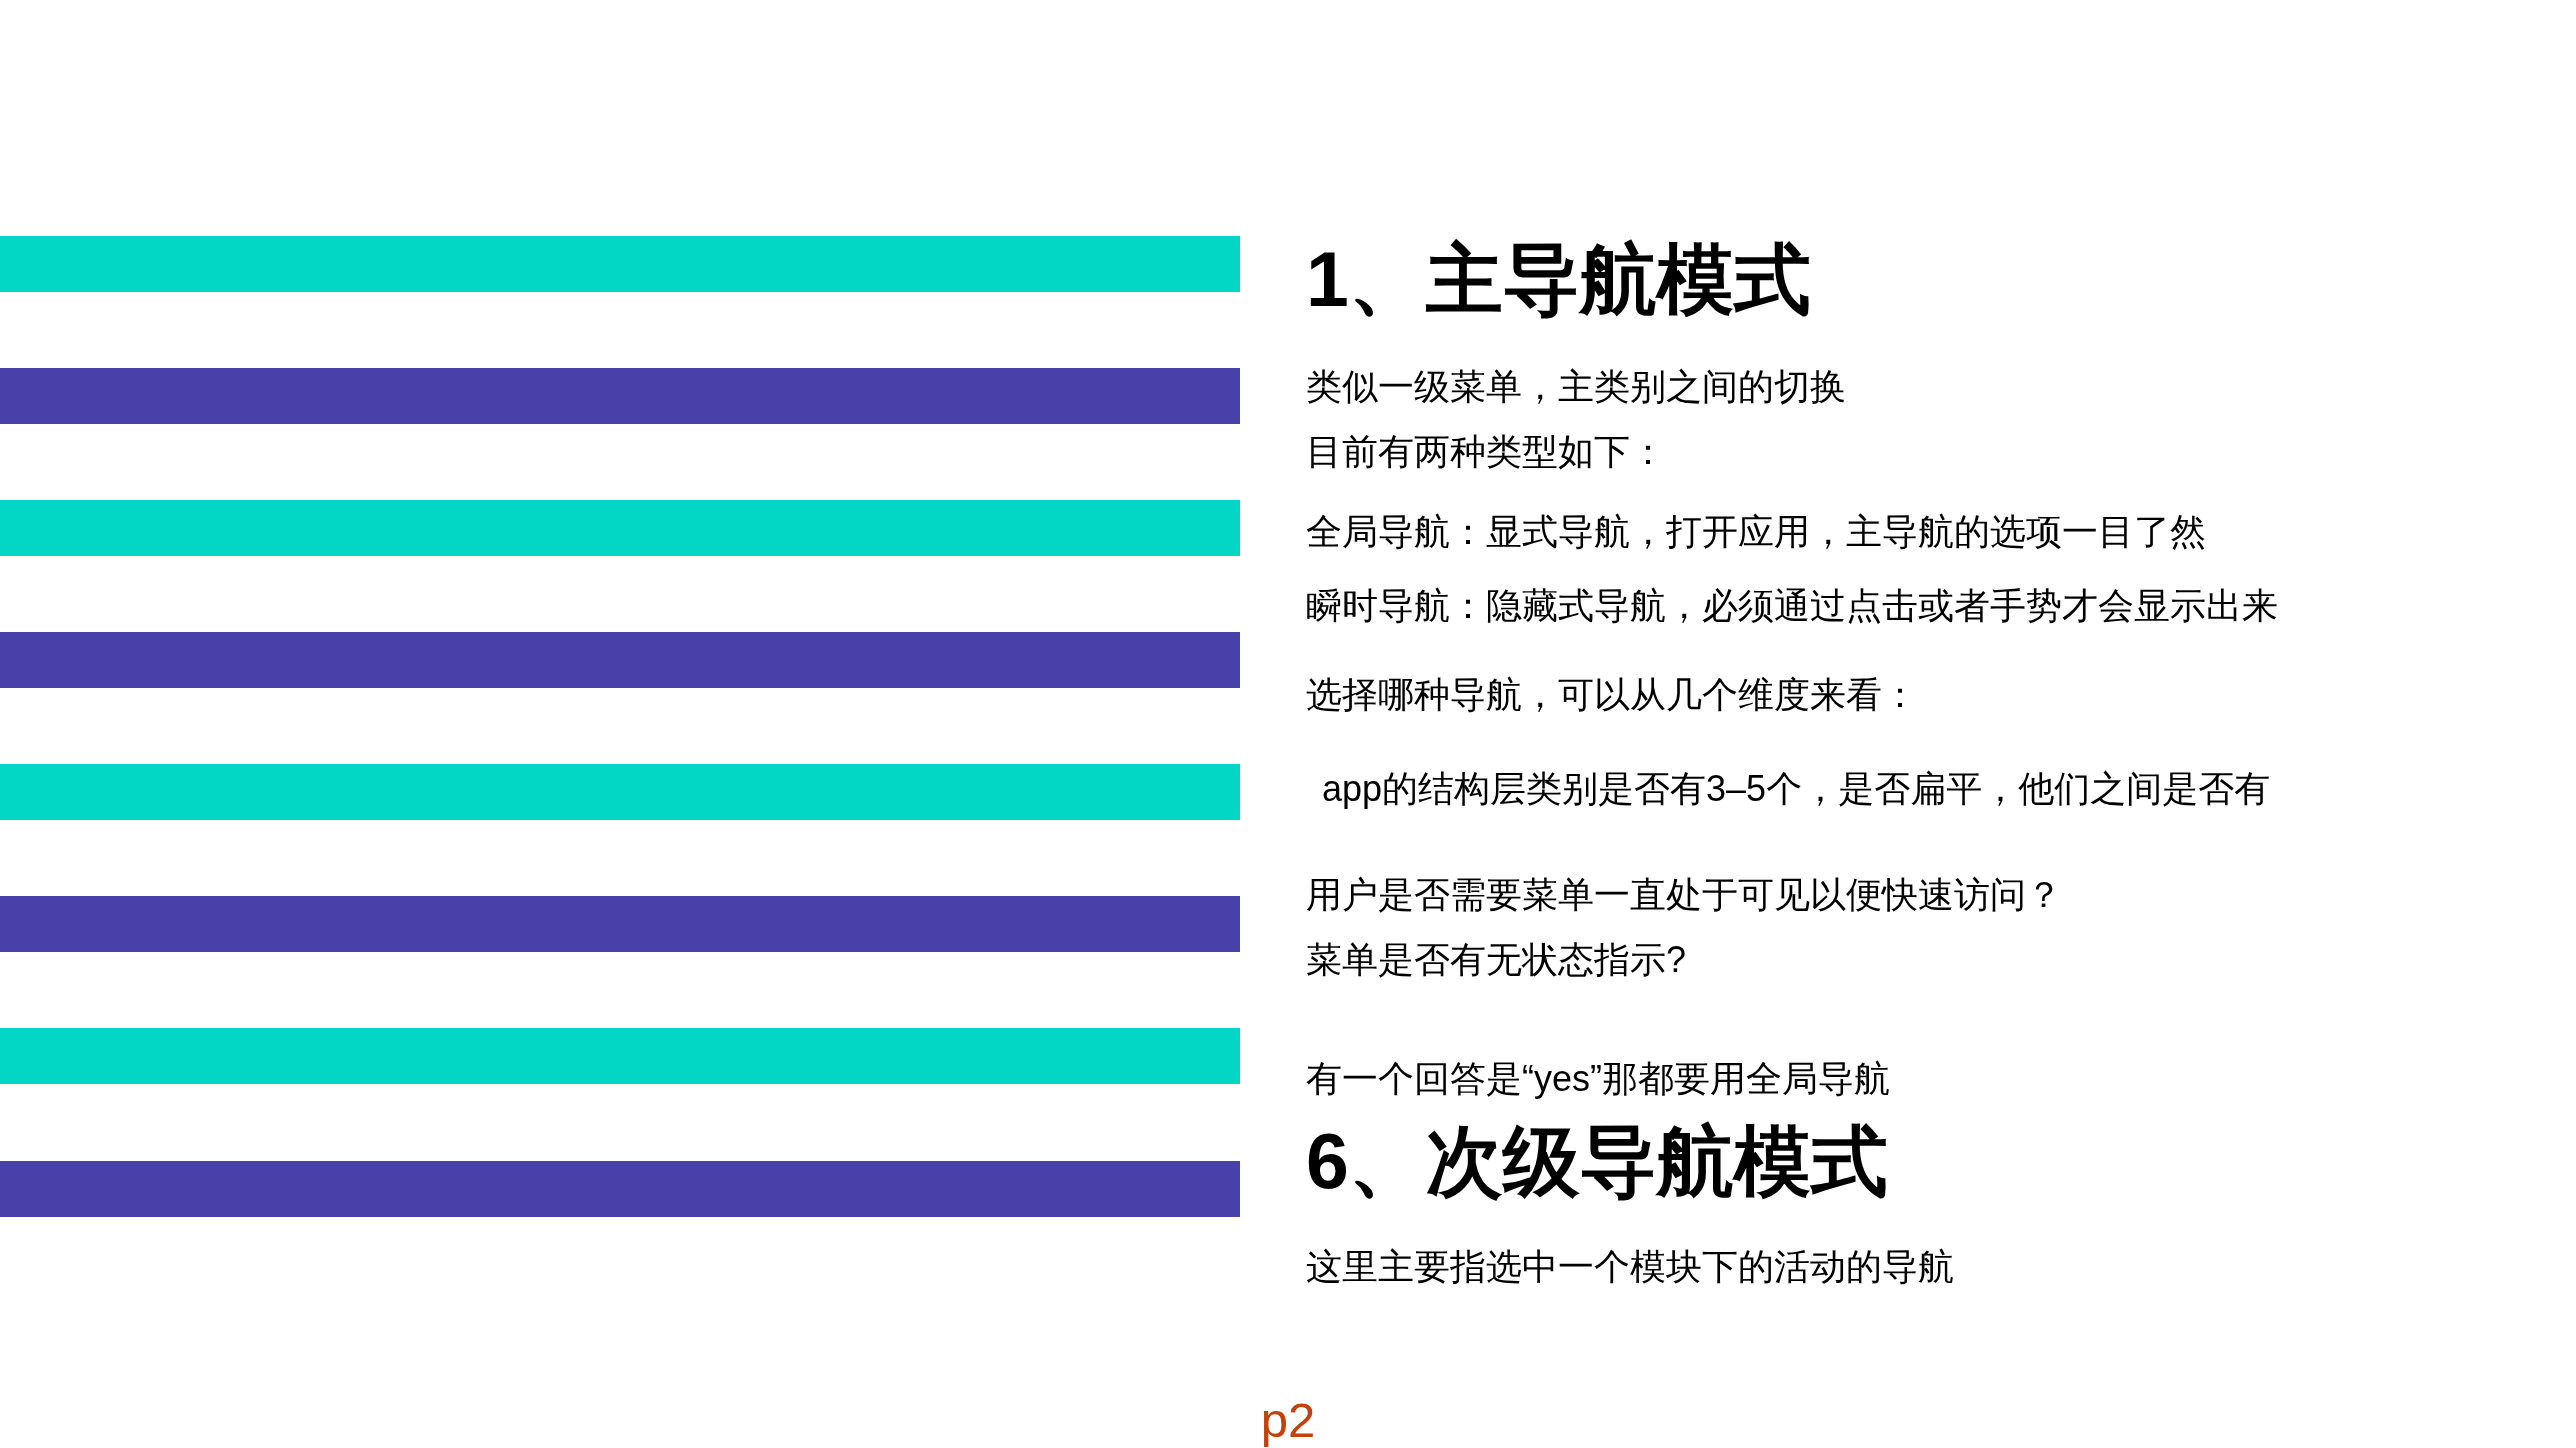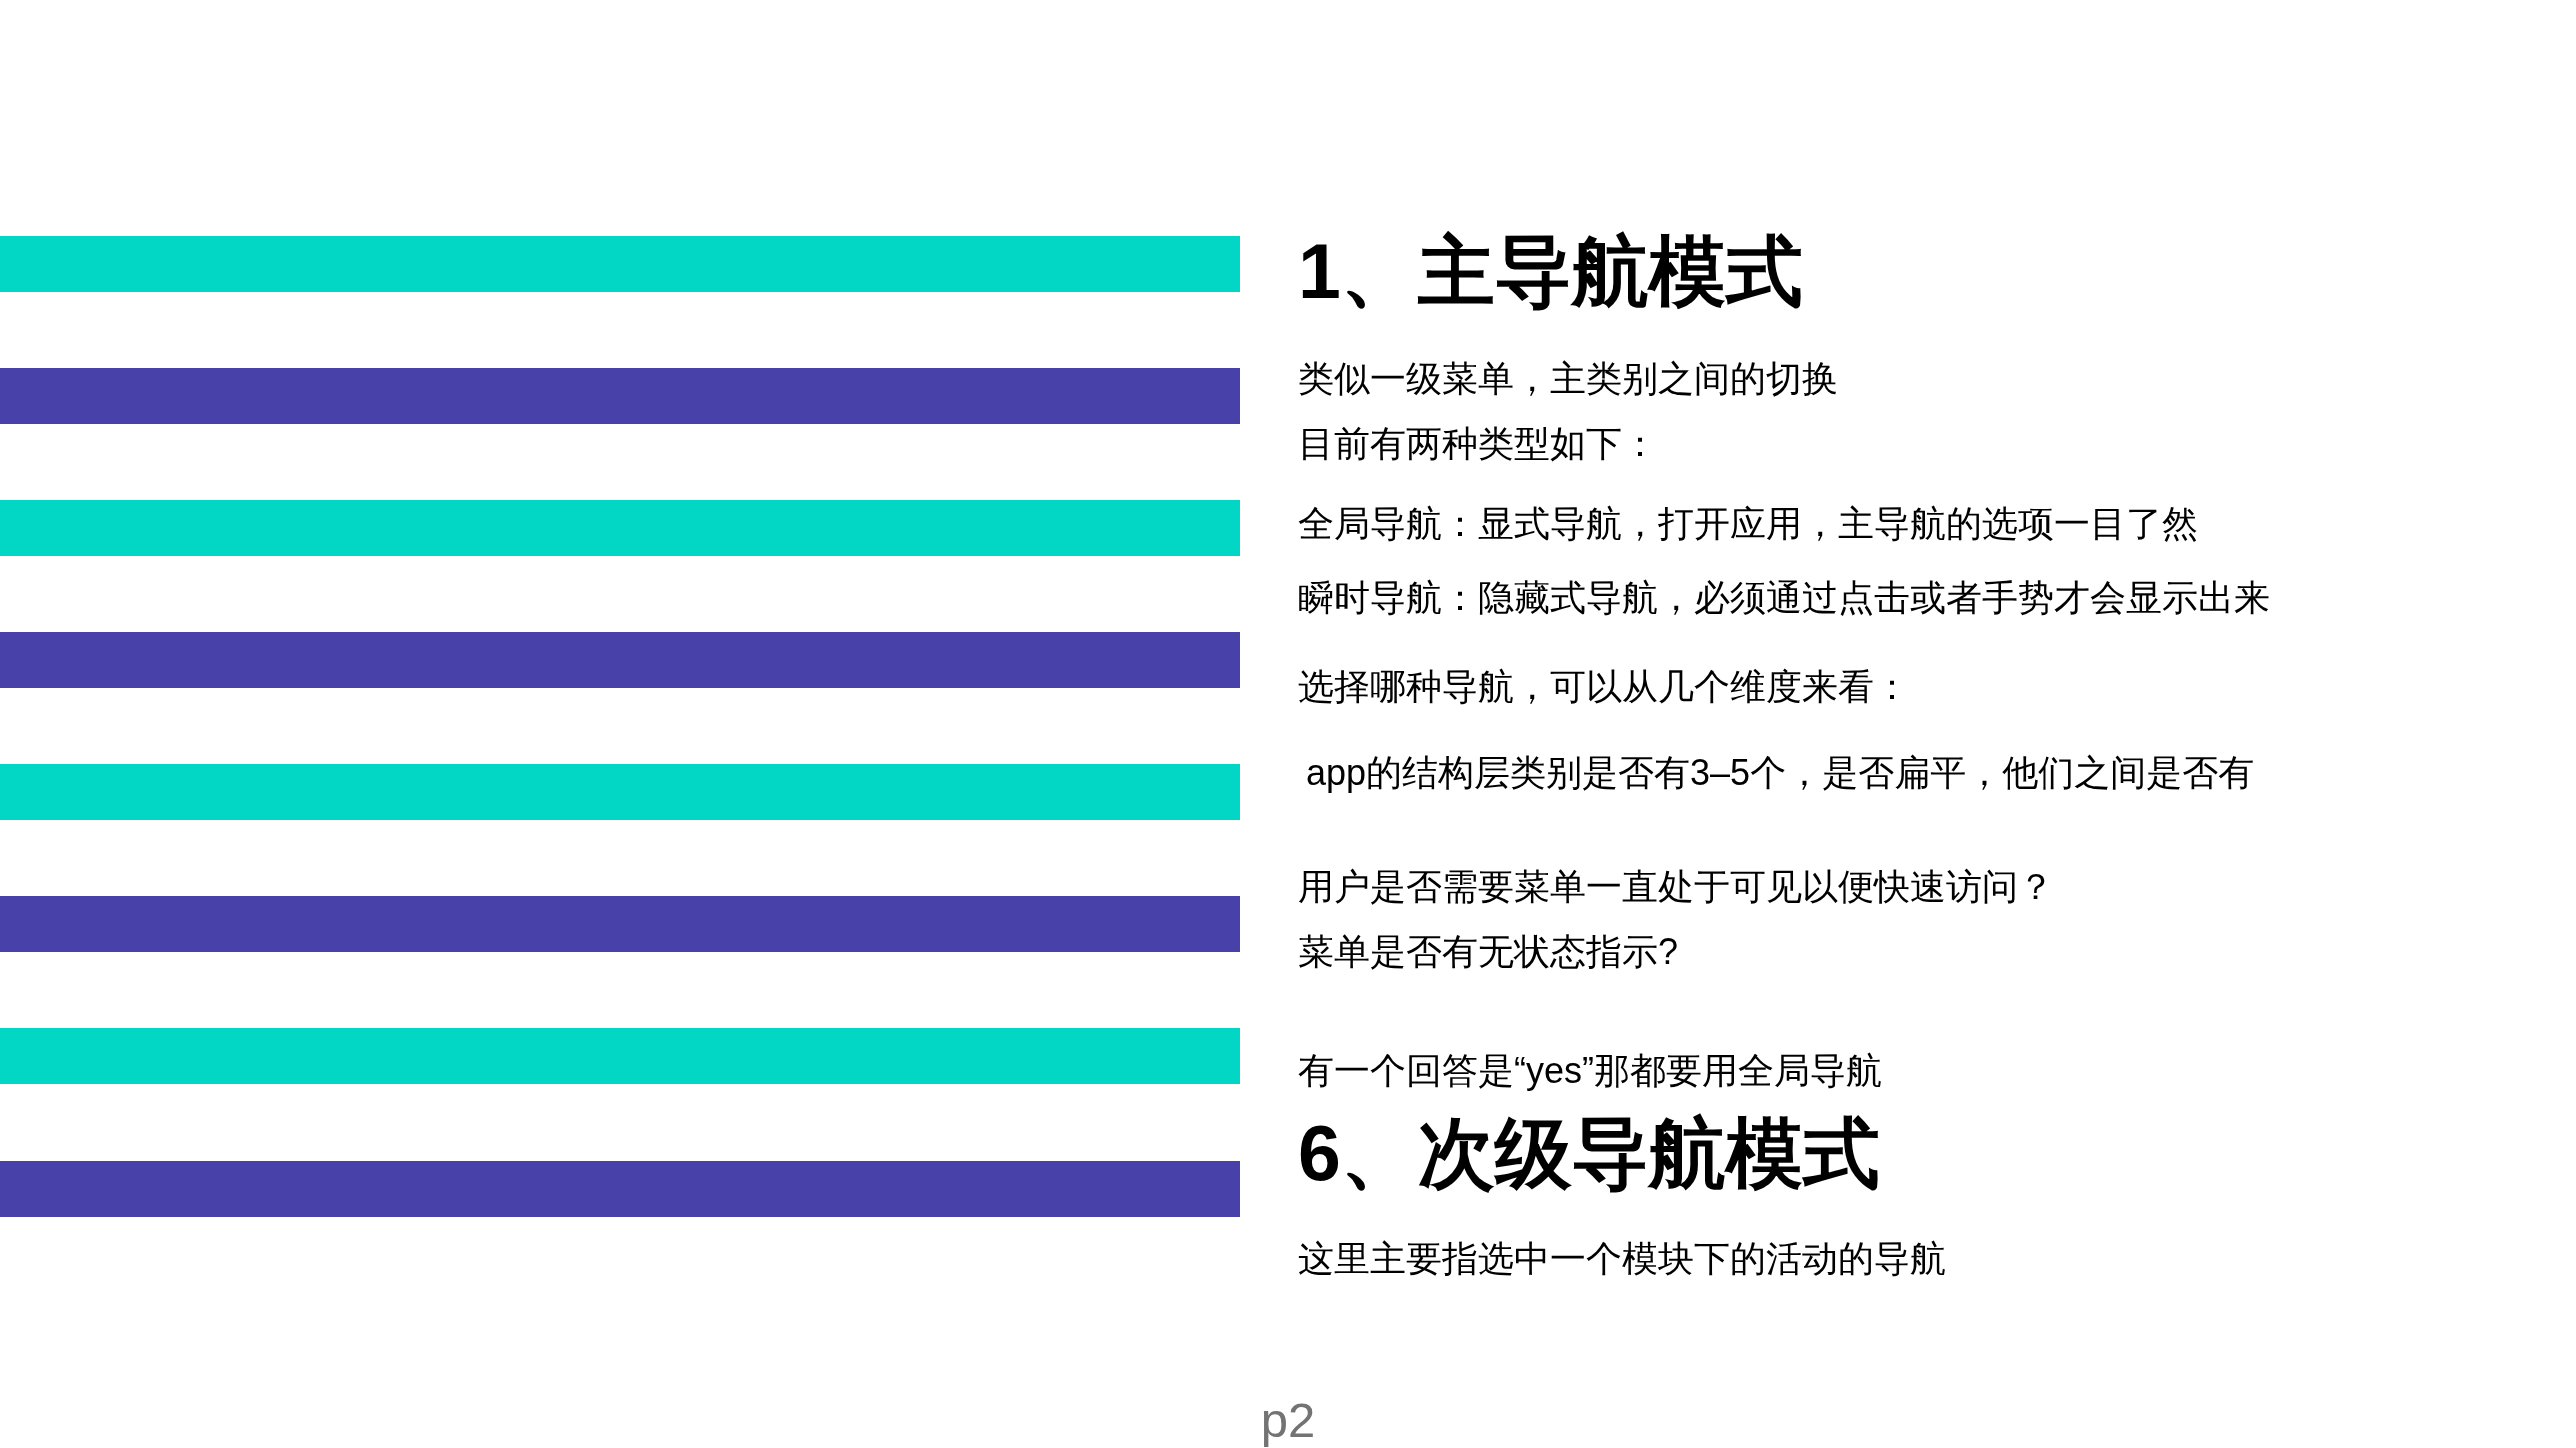--- a/index.html
+++ b/index.html
@@ -16,21 +16,21 @@
     font-family: "Liberation Sans", sans-serif;
     color: #000000;
   }
 
   
   .stripes { position: absolute; left: 0; top: 0; width: 1240px; height: 100%; }
   .stripe  { position: absolute; left: 0; width: 1240px; height: 56px; }
 
   
   .content { position: absolute; left: 1290px; top: 0; width: 1252px; }
-  .content h1, .content h2, .content p, .content div { margin: 8px; padding: 0; }
+  .content h1, .content h2, .content p, .content div { margin: 16px; padding: 0; }
 
   .heading {
     position: absolute;
     left: 0;
     font-size: 77px;
     line-height: 80px;
     font-weight: 700;
     white-space: nowrap;
     letter-spacing: 0;
   }
@@ -60,21 +60,21 @@
 
   
   .page-number {
     position: absolute;
     left: 0;
     right: 0;
     top: 1393px;
     text-align: center;
     font-size: 49px;
     line-height: 54px;
-    color: #737373;
+    color: #c2410c;
   }
 </style>
 </head>
 <body>
 
 <div class="slide">
 
   <div class="stripes" id="stripes">
       <div class="stripe" style="top: 236px; background: rgb(2, 215, 198);"></div>
       <div class="stripe" style="top: 368px; background: rgb(71, 65, 169);"></div>

